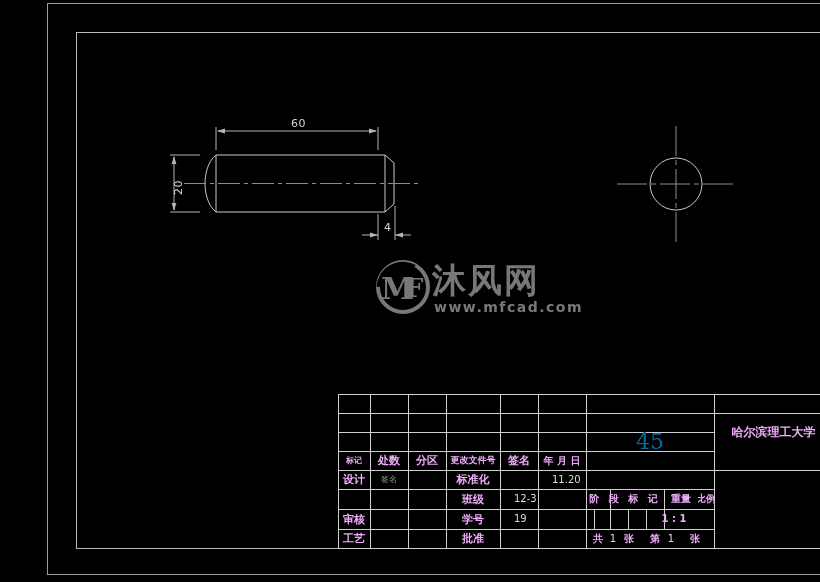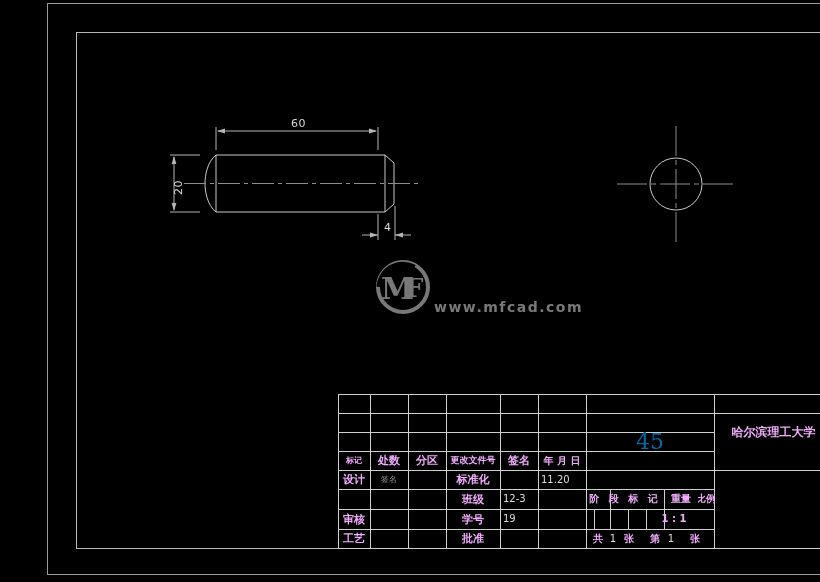--- a/index.html
+++ b/index.html
@@ -28,21 +28,21 @@
            font-size:11px;line-height:1;overflow:hidden;white-space:nowrap;
            font-family:"DejaVu Sans","Liberation Sans",sans-serif;}
   .tb-line{position:absolute;background:#cfcfcf;}
   .tb-line.h{height:1px;}
   .tb-line.v{width:1px;}
   .bold{font-weight:bold;}
   .sp{letter-spacing:3px;}
   .sm{font-size:8px;}
   .num{font-family:"DejaVu Sans",sans-serif;font-size:10px;color:#dcdcdc;}
   .big45{font-size:22px;color:#0369a1;font-family:"DejaVu Serif",serif;}
-  .lft{justify-content:flex-start;padding-left:3px;}
+  .lft{justify-content:flex-start;padding-left:14px;}
 
   
   #watermark{position:absolute;left:330px;top:258px;width:180px;height:62px;
              opacity:.62;}
   .wm-text{position:absolute;color:#c2c2c2;font-weight:bold;}
   .wm-cn{left:58px;top:0px;font-size:34px;letter-spacing:2px;
          font-family:"DejaVu Sans","Liberation Sans",sans-serif;}
   .wm-url{left:60px;top:41px;font-size:14px;letter-spacing:1.5px;
           font-family:"DejaVu Sans",sans-serif;}
 </style>
@@ -123,20 +123,21 @@
 
   <div class="dtxt" style="left:340px;top:221px;">4</div>
 
   <div id="watermark">
     <svg width="62" height="54" style="position:absolute;left:0;top:2px;" viewBox="0 0 62 54">
       <circle cx="29" cy="27" r="25" fill="none" stroke="#c2c2c2" stroke-width="4"></circle>
       <path d="M6,27 A23,23 0 0 1 40,8" fill="none" stroke="#000" stroke-width="7"></path>
       <text x="7" y="39" font-family="DejaVu Serif, serif" font-size="30" font-weight="bold" fill="#c2c2c2">M</text>
       <text x="31" y="37" font-family="DejaVu Serif, serif" font-size="26" font-weight="bold" fill="#c2c2c2">F</text>
     </svg>
+    <div class="wm-text wm-cn">沐风网</div>
     <div class="wm-text wm-url">www.mfcad.com</div>
   </div>
 
   <div id="title-block">
 
     <div class="tb-line h" style="left:0;top:0;width:496px;"></div>
     <div class="tb-line h" style="left:0;top:19px;width:376px;"></div>
     <div class="tb-line h" style="left:376px;top:19px;width:120px;"></div>
     <div class="tb-line h" style="left:0;top:38px;width:376px;"></div>
     <div class="tb-line h" style="left:0;top:57px;width:376px;"></div>

